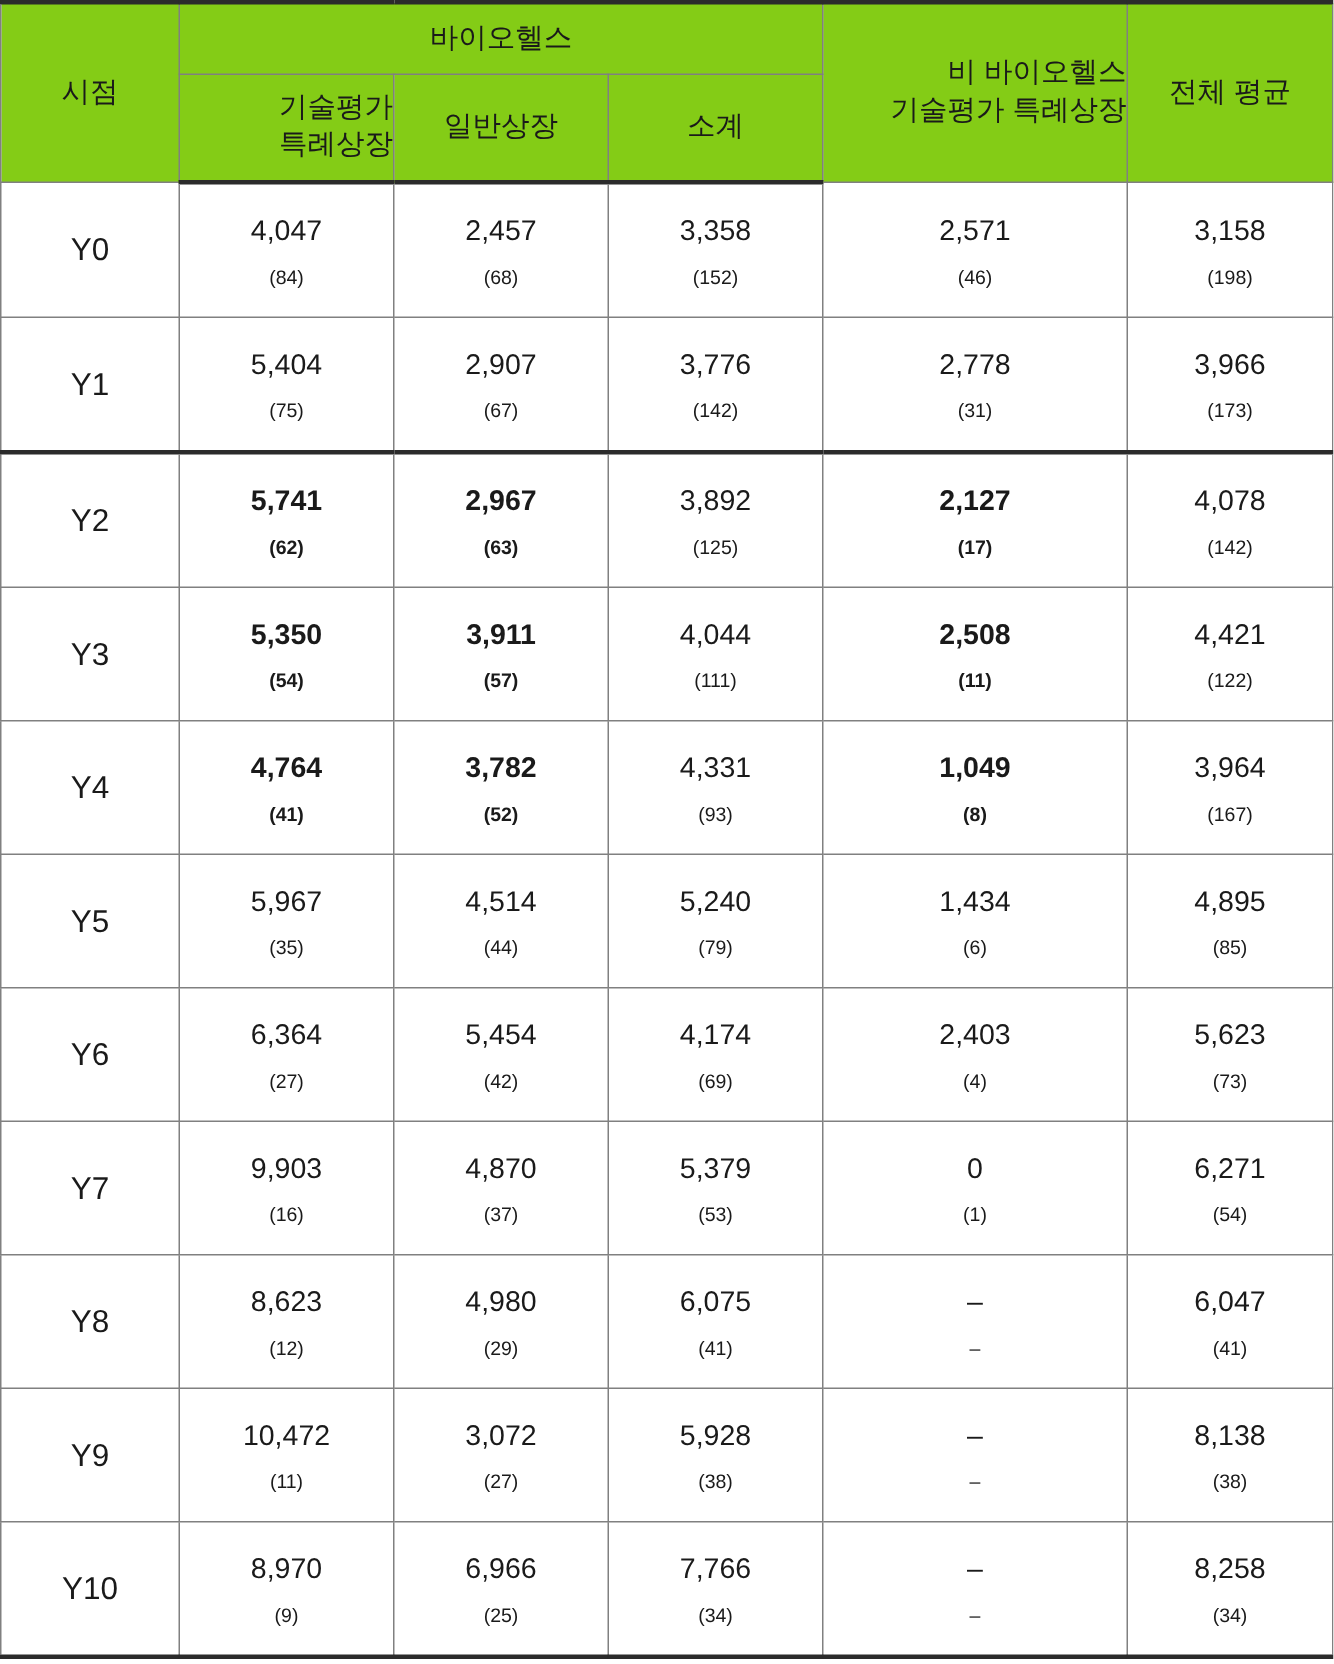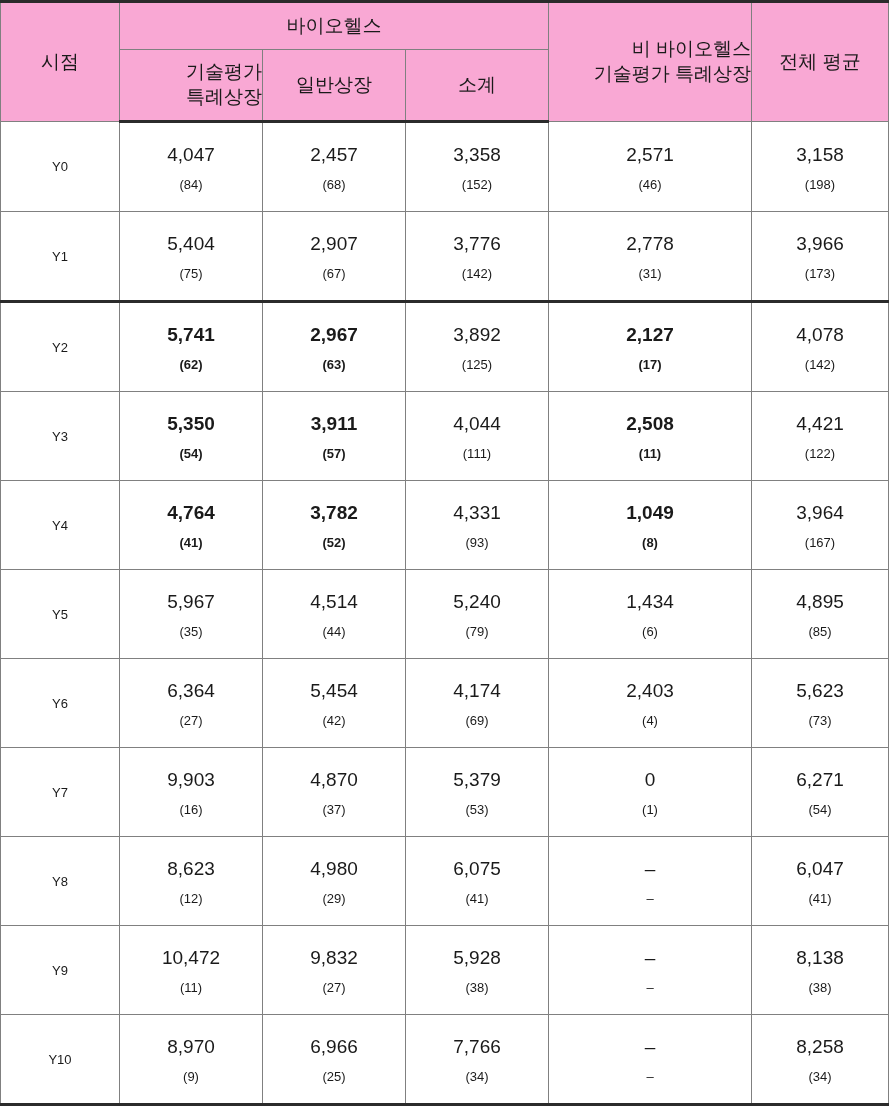--- a/index.html
+++ b/index.html
@@ -31,21 +31,21 @@
     text-align: center;
     vertical-align: middle;
     padding: 0;
   }
   
   table.data-table {
     border-top: 3px solid #2b2b2b;
     border-bottom: 3px solid #2b2b2b;
   }
   thead th {
-    background: #f9a8d4;
+    background: #84cc16;
     font-weight: normal;
     line-height: 1.28;
     font-size: 19px;
   }
   thead tr:last-child th {
     border-bottom: 3px solid #2b2b2b;
   }
   th.col-time {
     width: 118px;
   }
@@ -65,21 +65,21 @@
     display: block;
     line-height: 1.3;
     text-align: right;
   }
 
   tbody td {
     height: 88px;
     line-height: 1.0;
   }
   tbody td.label-cell {
-    font-size: 13px;
+    font-size: 21px;
     margin-left: 15px;
   }
   .val {
     display: block;
     padding-top: 12px;
     font-size: 19px;
   }
   .cnt {
     display: block;
     padding-top: 14px;
@@ -325,21 +325,21 @@
             <span class="cnt">(41)</span>
           </td>
         </tr>
         <tr>
           <td class="label-cell">Y9</td>
           <td>
             <span class="val">10,472</span>
             <span class="cnt">(11)</span>
           </td>
           <td>
-            <span class="val">9,832</span>
+            <span class="val">3,072</span>
             <span class="cnt">(27)</span>
           </td>
           <td>
             <span class="val">5,928</span>
             <span class="cnt">(38)</span>
           </td>
           <td>
             <span class="val">–</span>
             <span class="cnt">–</span>
           </td>

